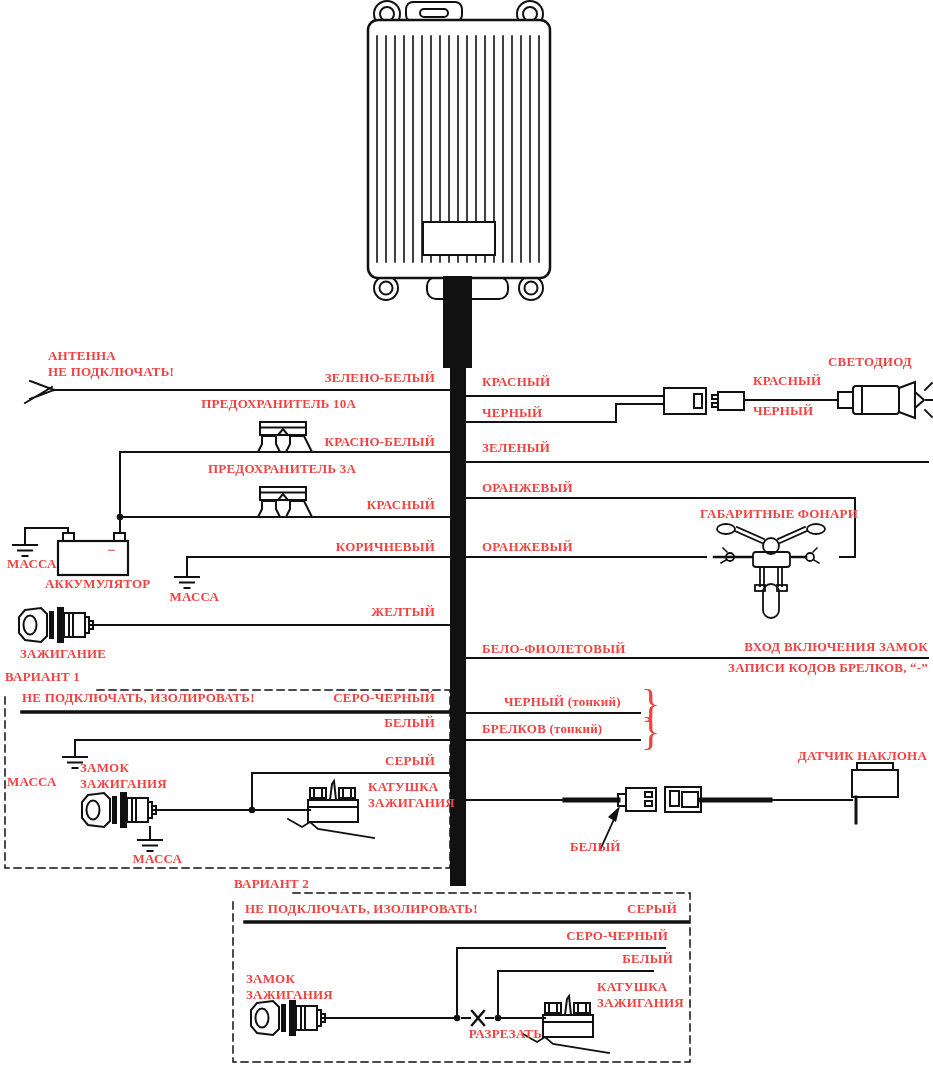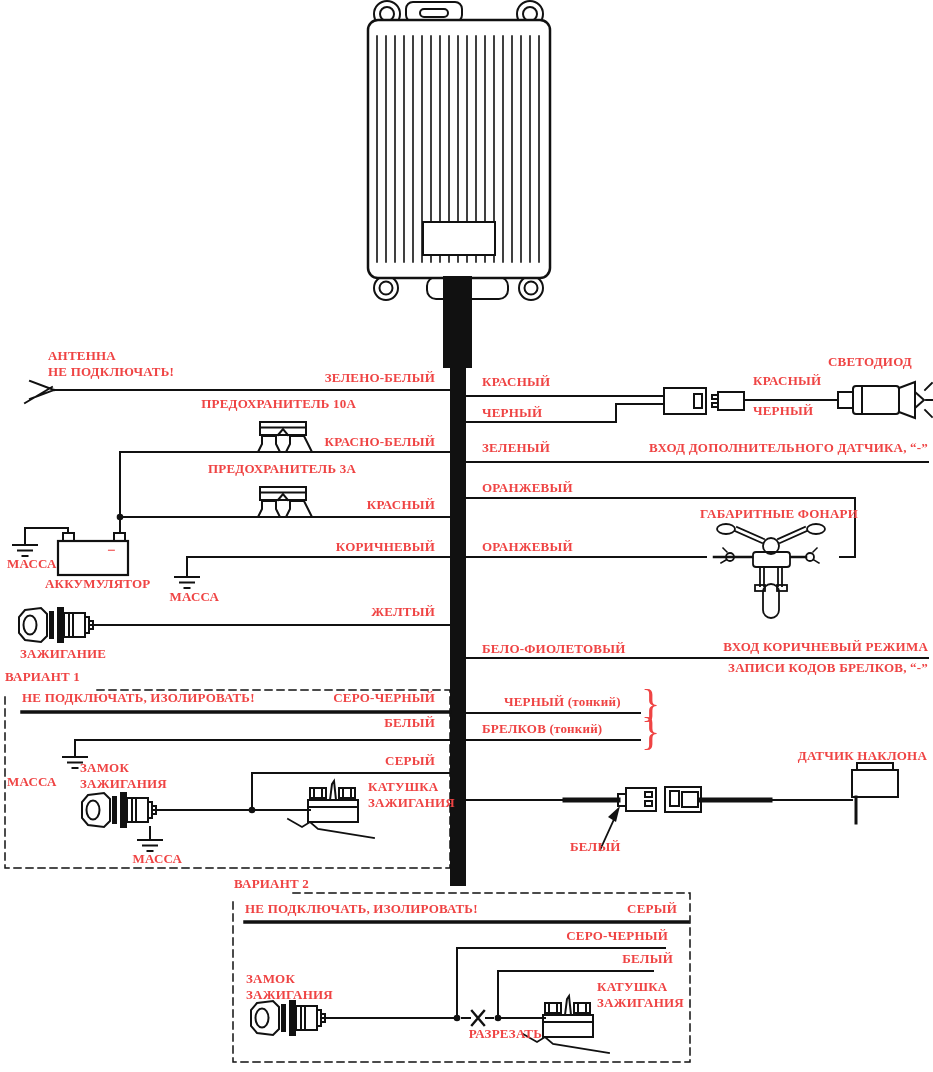--- a/index.html
+++ b/index.html
@@ -214,26 +214,25 @@
 <div class="lb ctr" style="left:120px;width:62px;top:851px">МАССА</div>
 <div class="lb" style="left:368px;top:779px">КАТУШКА
 ЗАЖИГАНИЯ</div>
 
 <div class="lb rt" style="right:21px;top:354px">СВЕТОДИОД</div>
 <div class="lb" style="left:482px;top:374px">КРАСНЫЙ</div>
 <div class="lb" style="left:482px;top:405px">ЧЕРНЫЙ</div>
 <div class="lb" style="left:753px;top:373px">КРАСНЫЙ</div>
 <div class="lb" style="left:753px;top:403px">ЧЕРНЫЙ</div>
 <div class="lb" style="left:482px;top:440px">ЗЕЛЕНЫЙ</div>
-<div class="lb rt" style="right:5px;top:440px">ВХОД ДОПОЛНИТЕЛЬНОГО ДАТЧИКА, “-”</div>
 <div class="lb" style="left:482px;top:480px">ОРАНЖЕВЫЙ</div>
 <div class="lb" style="left:700px;top:506px">ГАБАРИТНЫЕ ФОНАРИ</div>
 <div class="lb" style="left:482px;top:539px">ОРАНЖЕВЫЙ</div>
 <div class="lb" style="left:482px;top:641px">БЕЛО-ФИОЛЕТОВЫЙ</div>
-<div class="lb rt" style="right:5px;top:639px">ВХОД КОРИЧНЕВЫЙ РЕЖИМА</div>
+<div class="lb rt" style="right:5px;top:639px">ВХОД ВКЛЮЧЕНИЯ ЗАМОК</div>
 <div class="lb rt" style="right:5px;top:660px">ЗАПИСИ КОДОВ БРЕЛКОВ, “-”</div>
 <div class="lb" style="left:504px;top:694px">ЧЕРНЫЙ (тонкий)</div>
 <div class="lb" style="left:482px;top:721px">БРЕЛКОВ (тонкий)</div>
 <div class="lb brace" style="left:641px;top:684px">}</div>
 <div class="lb brace" style="left:641px;top:712px">}</div>
 <div class="lb rt" style="right:6px;top:748px">ДАТЧИК НАКЛОНА</div>
 <div class="lb" style="left:570px;top:839px">БЕЛЫЙ</div>
 
 <div class="lb" style="left:234px;top:876px">ВАРИАНТ 2</div>
 <div class="lb" style="left:245px;top:901px">НЕ ПОДКЛЮЧАТЬ, ИЗОЛИРОВАТЬ!</div>

